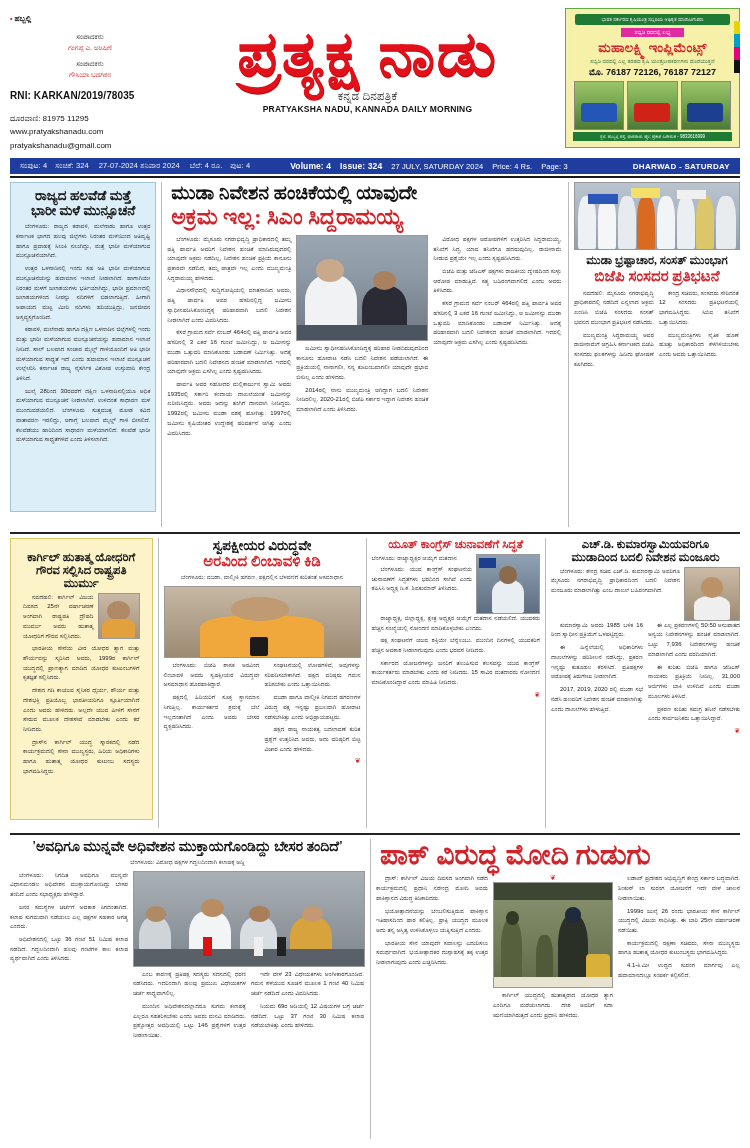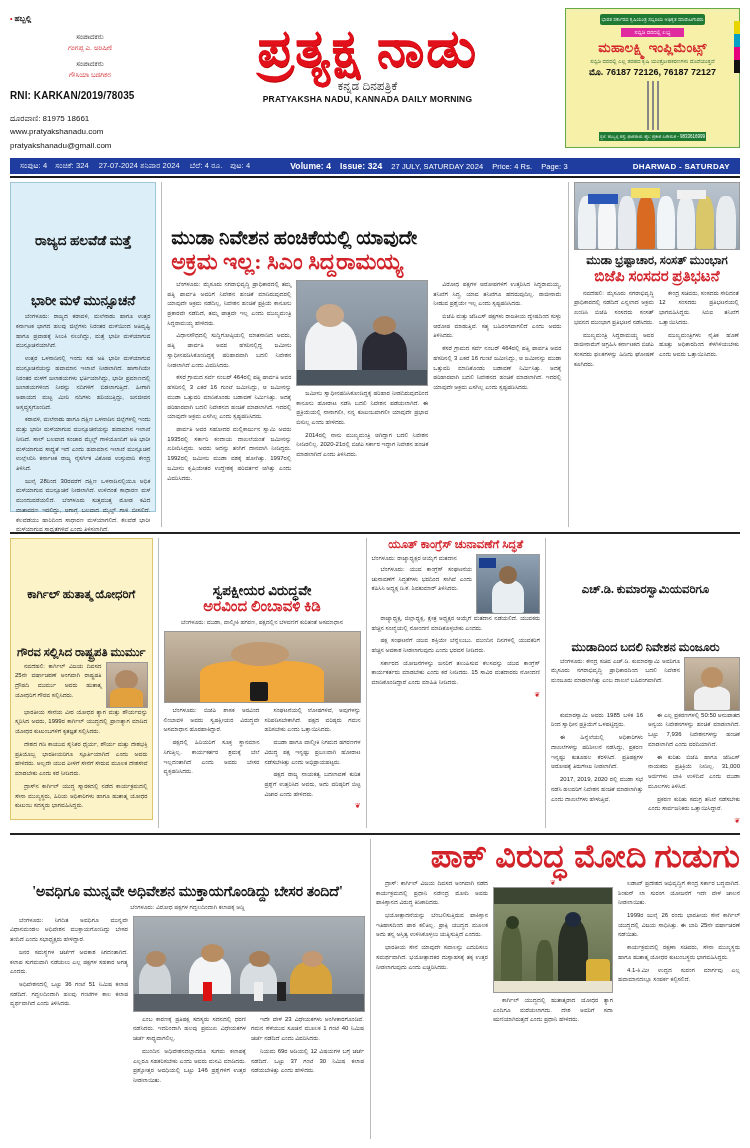--- a/index.html
+++ b/index.html
@@ -20,33 +20,33 @@
   .mh-center-block { text-align:center; margin:6px 0 4px 0; font-size:7px; line-height:1.6; }
   .mh-red { color:#d2232a; }
   .mh-dark { color:#222; }
   .mh-rni { font-weight:bold; font-size:10px; color:#111; margin-top:8px; letter-spacing:.1px;}
   .mh-contact { margin-top:9px; font-size:8px; line-height:1.65; color:#111; }
 
   .mh-mid { flex:1; position:relative; text-align:center; }
   .logo {
     font-family:"Liberation Serif", serif;
     color:#e2101a;
-    font-size:52px;
+    font-size:62px;
     font-weight:bold;
     letter-spacing:2px;
     line-height:1.05;
     margin-top:14px;
     text-shadow:0.5px 0.5px 0 #b00;
   }
   .logo-sub-kn { color:#333; font-size:12px; margin-top:2px; }
   .logo-sub-en { color:#111; font-size:8.5px; font-weight:bold; letter-spacing:.2px; margin-top:1px;}
 
   
   .mh-ad { width:175px; height:140px; border:1px solid #6a4; position:relative; background:#f3efb0; }
-  .ad-in { position:absolute; inset:3px; background:#f6f0a8; display:flex; flex-direction:column;align-items:center; }
+  .ad-in { position:absolute; inset:3px; background:#f6f0a8; display:flex; flex-direction:column; }
   .ad-top { background:#1f7a33; color:#fff; font-size:5px; text-align:center; padding:2px 1px; margin:2px 6px 0 6px; border-radius:2px;}
   .ad-rib { margin:3px auto 1px auto; background:#e02aa0; color:#fff; font-size:5.5px; padding:1px 14px; }
   .ad-title { text-align:center; color:#d2232a; font-weight:bold; font-size:13px; margin-top:2px; letter-spacing:.3px;}
   .ad-line { text-align:center; color:#1f5e2a; font-size:5.5px; margin-top:2px; }
   .ad-phone { text-align:center; color:#111; font-weight:bold; font-size:9px; margin-top:2px; }
   .ad-imgs { display:flex; gap:3px; padding:3px 5px 2px 5px; flex:1; }
   .ad-img { flex:1; border:1px solid #888; position:relative; overflow:hidden;
             background:linear-gradient(#9cc46a, #6ea04a 55%, #4d7a36); }
   .ad-img .veh { position:absolute; bottom:14%; left:12%; width:74%; height:42%; border-radius:3px; }
   .v-blue { background:#2456b8; }
@@ -65,32 +65,32 @@
   .ib-en { margin-left:40px; display:flex; gap:9px; align-items:baseline; }
   .ib-en b { font-size:8.5px; }
   .ib-right { margin-left:auto; font-weight:bold; font-size:8px; letter-spacing:.3px;}
   .rule { height:2px; background:#1a1a1a; margin:2px 0 4px 0; }
 
   
   .band { display:flex; gap:5px; }
   .col { position:relative; }
   .vsep { width:1px; background:#bbb; flex:0 0 1px; }
 
-  .hl-blk  { font-family:"Liberation Serif", serif; font-weight:bold; color:#111; text-align:center; line-height:1.12;margin-top:45px; }
+  .hl-blk  { font-family:"Liberation Serif", serif; font-weight:bold; color:#111; text-align:center; line-height:1.12; }
   .hl-red  { font-family:"Liberation Serif", serif; font-weight:bold; color:#d2232a; text-align:center; line-height:1.12; }
   .hl-18 { font-size:15px; } .hl-16 { font-size:13.5px; } .hl-13 { font-size:11.5px; }
   .hl-22 { font-size:19px; } .hl-26 { font-size:22px; }
 
   .deck { text-align:center; font-size:6px; color:#2a2a2a; line-height:1.5; margin:3px 2px 4px 2px; }
 
   
   .body-txt { font-size:6px; line-height:1.62; color:#1b1b1b; text-align:justify; }
   .body-txt p { margin:0 0 3px 0; text-indent:9px; }
   .tintbox { background:#dceef7; border:1px solid #9fc6d8; padding:5px 5px 4px 5px; }
-  .tintbox-y { background:#fdf3c8; border:1px solid #ddc66a; padding:4px; }
+  .tintbox-y { background:#fdf3c8; border:1px solid #ddc66a; padding:12px; }
 
   
   .photo { position:relative; overflow:hidden; border:1px solid #999; background:#cfd6dc; }
   .ph-press { background:linear-gradient(#9aa6b2 0%, #8e99a6 38%, #6f7782 100%); }
   .ph-protest { background:linear-gradient(#b9c4cf 0%, #aab6c2 45%, #93a0ad 100%); }
   .ph-head { background:linear-gradient(#c9b9a6, #a8917a); }
   .ph-army { background:linear-gradient(#7e8a63, #5c6b45); }
   .ph-meet { background:linear-gradient(#b3b9bd, #8d9499); }
 
   
@@ -113,21 +113,21 @@
         <b>ಹಬ್ಬಲ್ಲಿ</b>
       </div>
       <div class="mh-center-block">
         <div class="mh-dark">ಸಂಪಾದಕರು</div>
         <div class="mh-red">ಗಂಗಪ್ಪ ಎ. ಅರಿಷಿಣಿ</div>
         <div class="mh-dark" style="margin-top:5px">ಸಂಪಾದಕರು</div>
         <div class="mh-red">ಗೌಸಿಯಾ ಬಡಗಿಕರ</div>
       </div>
       <div class="mh-rni">RNI: KARKAN/2019/78035</div>
       <div class="mh-contact">
-        <div>ದೂರವಾಣಿ: 81975 18661</div>
+        <div>ದೂರವಾಣಿ: 81975 11295</div>
         <div>www.pratyakshanadu.com</div>
         <div>pratyakshanadu@gmail.com</div>
       </div>
     </div>
 
     <div class="mh-mid">
       <div class="logo">ಪ್ರತ್ಯಕ್ಷ ನಾಡು</div>
       <div class="logo-sub-kn">ಕನ್ನಡ ದಿನಪತ್ರಿಕೆ</div>
       <div class="logo-sub-en">PRATYAKSHA NADU, KANNADA DAILY MORNING</div>
     </div>
@@ -406,21 +406,21 @@
               <p>ನಿಯಮ 69ರ ಅಡಿಯಲ್ಲಿ 12 ವಿಷಯಗಳ ಬಗ್ಗೆ ಚರ್ಚೆ ನಡೆದಿದೆ. ಒಟ್ಟು 37 ಗಂಟೆ 30 ನಿಮಿಷ ಕಲಾಪ ನಡೆಯಬೇಕಿತ್ತು ಎಂದು ಹೇಳಿದರು.</p>
             </div>
           </div>
         </div>
       </div>
     </div>
 
     <div class="vsep"></div>
 
     <div class="col" style="width:365px">
-      <div class="hl-red" style="font-size:32px;text-align:right;padding-left:4px">ಪಾಕ್ ವಿರುದ್ಧ ಮೋದಿ ಗುಡುಗು</div>
+      <div class="hl-red" style="font-size:28px;text-align:left;padding-left:4px">ಪಾಕ್ ವಿರುದ್ಧ ಮೋದಿ ಗುಡುಗು</div>
       <div style="display:flex;gap:5px;margin-top:4px">
         <div style="width:112px" class="body-txt">
           <p>ದ್ರಾಸ್: ಕಾರ್ಗಿಲ್ ವಿಜಯ ದಿವಸದ ಅಂಗವಾಗಿ ನಡೆದ ಕಾರ್ಯಕ್ರಮದಲ್ಲಿ ಪ್ರಧಾನಿ ನರೇಂದ್ರ ಮೋದಿ ಅವರು ಪಾಕಿಸ್ತಾನದ ವಿರುದ್ಧ ಕಿಡಿಕಾರಿದರು.</p>
           <p>ಭಯೋತ್ಪಾದನೆಯನ್ನು ಬೆಂಬಲಿಸುತ್ತಿರುವ ಪಾಕಿಸ್ತಾನ ಇತಿಹಾಸದಿಂದ ಪಾಠ ಕಲಿತಿಲ್ಲ. ಪ್ರಾಕ್ಸಿ ಯುದ್ಧದ ಮೂಲಕ ಅದು ತನ್ನ ಅಸ್ತಿತ್ವ ಉಳಿಸಿಕೊಳ್ಳಲು ಯತ್ನಿಸುತ್ತಿದೆ ಎಂದರು.</p>
           <p>ಭಾರತೀಯ ಸೇನೆ ಯಾವುದೇ ಸವಾಲನ್ನು ಎದುರಿಸಲು ಸಮರ್ಥವಾಗಿದೆ. ಭಯೋತ್ಪಾದಕರ ದುಸ್ಸಾಹಸಕ್ಕೆ ತಕ್ಕ ಉತ್ತರ ನೀಡಲಾಗುವುದು ಎಂದು ಎಚ್ಚರಿಸಿದರು.</p>
         </div>
         <div style="width:120px">
           <div class="redleaf" style="text-align:center">❦</div>
           <div class="photo ph-army" style="height:106px">
             <i style="position:absolute;inset:0;background:linear-gradient(#8b9470,#606b4a)"></i>

